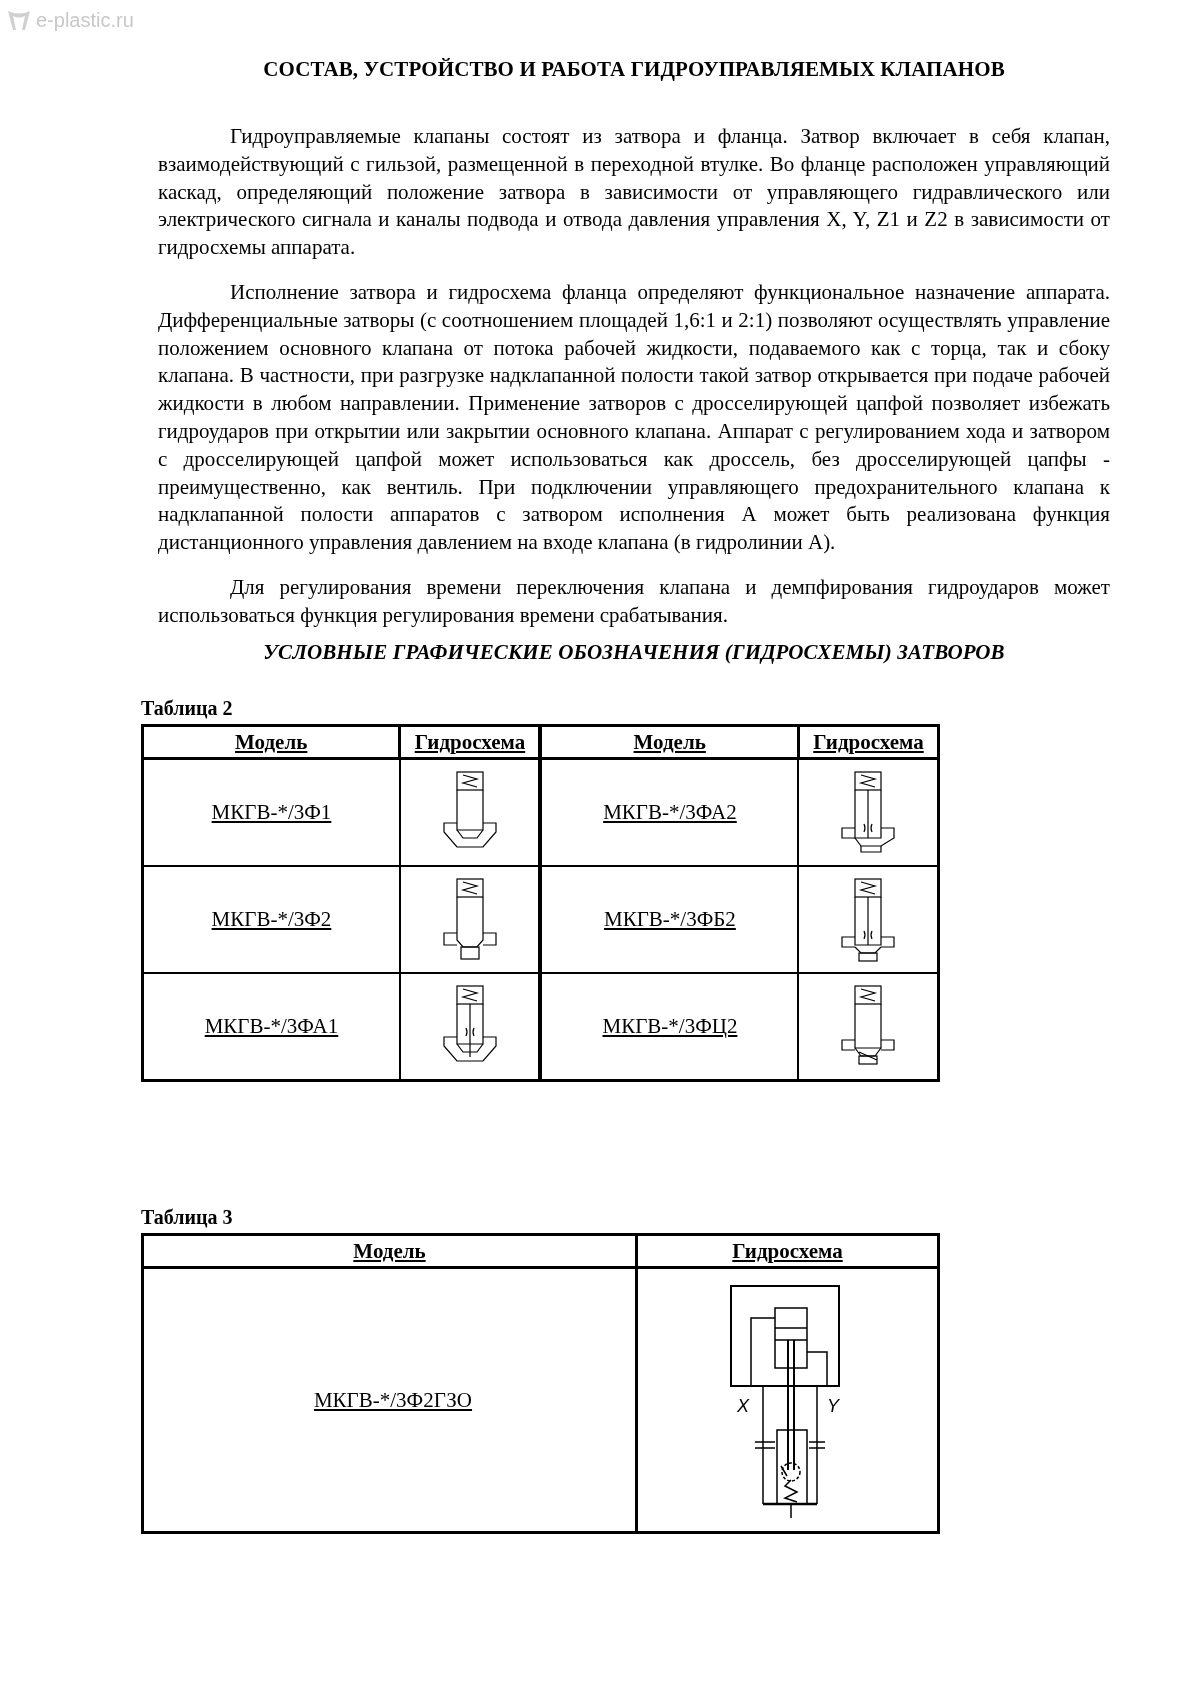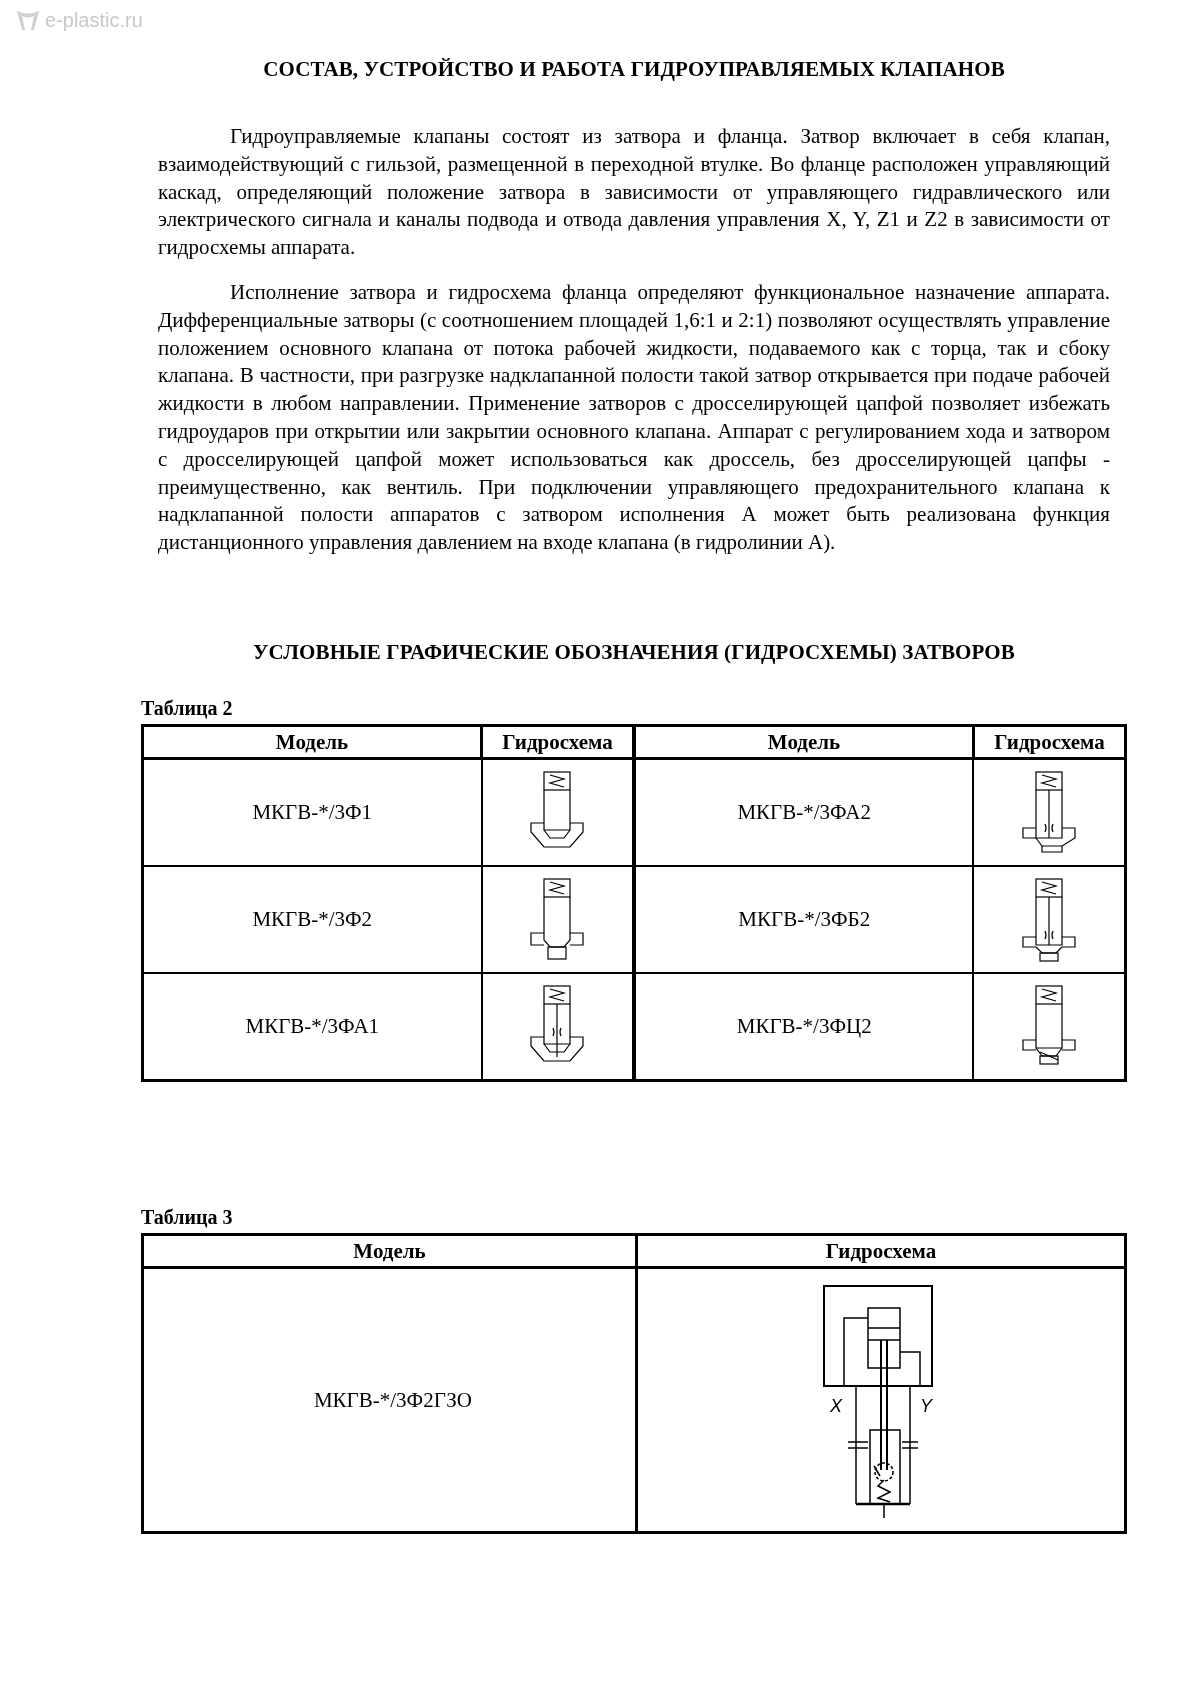--- a/index.html
+++ b/index.html
@@ -1,29 +1,29 @@
 <!DOCTYPE html>
 <html><head>
 <meta charset="utf-8">
 <style>
   html, body { margin: 0; padding: 0; background: #ffffff; }
   body { width: 1190px; height: 1683px; position: relative; overflow: hidden;
          font-family: "Liberation Serif", serif; color: #000; }
-  .watermark { position: absolute; left: 15px; top: 8px; display: flex; align-items: center;
+  .watermark { position: absolute; left: 6px; top: 8px; display: flex; align-items: center;
                color: #c8c8c8; font-family: "Liberation Sans", sans-serif; font-size: 20px; }
   .watermark svg { margin-right: 4px; }
   .page { position: absolute; left: 141px; width: 986px; top: 0; }
   h1, h2 { font-weight: bold; text-align: center; margin: 0; font-size: 21px; letter-spacing: 0.1px; }
   .h-main { position: absolute; top: 57px; left: 0; width: 986px; text-align: center; }
   .body-text { position: absolute; top: 106px; left: 0; width: 986px; font-size: 21px; line-height: 27.8px;
                text-align: justify; }
   .body-text p { margin: 17px; text-indent: 72px; }
-  .h-sec2 { position: absolute; top: 640px; left: 0; width: 986px; }
+  .h-sec2 { position: absolute; top: 640px; left: 0; width: 986px; font-style: italic; }
   .caption { position: absolute; font-weight: bold; font-size: 20px; left: 0; }
-  table { border-collapse: collapse; position: absolute; left: 0; width: 986px; }
+  table { border-collapse: collapse; position: absolute; left: 0; width: 799px; text-decoration: underline; }
   th, td { border: 2px solid #000; text-align: center; vertical-align: middle; font-size: 21px; }
   th { font-weight: bold; height: 30px; padding: 0; border-width: 3px; }
   td { font-weight: normal; }
   .t2 { top: 724px; border: 3px solid #000; }
   .t2 td.sch { width: 148px; }
   .t2 td.mod { width: 338px; }
   .t2 .sep { border-left-width: 4px; }
   .t2 tr.r td { height: 103px; }
   .h-sec3 { position: absolute; top: 1122px; left: 0; width: 986px; line-height: 31px; }
   .t3 { top: 1233px; border: 3px solid #000; }
@@ -40,20 +40,21 @@
   </svg>
   <span>e-plastic.ru</span>
 </div>
 
 <div class="page">
   <h1 class="h-main">СОСТАВ, УСТРОЙСТВО И РАБОТА ГИДРОУПРАВЛЯЕМЫХ КЛАПАНОВ</h1>
 
   <div class="body-text">
     <p>Гидроуправляемые клапаны состоят из затвора и фланца. Затвор включает в себя клапан, взаимодействующий с гильзой, размещенной в переходной втулке. Во фланце расположен управляющий каскад, определяющий положение затвора в зависимости от управляющего гидравлического или электрического сигнала и каналы подвода и отвода давления управления X, Y, Z1 и Z2 в зависимости от гидросхемы аппарата.</p>
     <p>Исполнение затвора и гидросхема фланца определяют функциональное назначение аппарата. Дифференциальные затворы (с соотношением площадей 1,6:1 и 2:1) позволяют осуществлять управление положением основного клапана от потока рабочей жидкости, подаваемого как с торца, так и сбоку клапана. В частности, при разгрузке надклапанной полости такой затвор открывается при подаче рабочей жидкости в любом направлении. Применение затворов с дросселирующей цапфой позволяет избежать гидроударов при открытии или закрытии основного клапана. Аппарат с регулированием хода и затвором с дросселирующей цапфой может использоваться как дроссель, без дросселирующей цапфы - преимущественно, как вентиль. При подключении управляющего предохранительного клапана к надклапанной полости аппаратов с затвором исполнения А может быть реализована функция дистанционного управления давлением на входе клапана (в гидролинии А).</p>
+    <p>Для регулирования времени переключения клапана и демпфирования гидроударов может использоваться функция регулирования времени срабатывания.</p>
   </div>
 
   <h2 class="h-sec2">УСЛОВНЫЕ ГРАФИЧЕСКИЕ ОБОЗНАЧЕНИЯ (ГИДРОСХЕМЫ) ЗАТВОРОВ</h2>
   <div class="caption" style="top:697px;">Таблица 2</div>
 
   <table class="t2">
     <tbody>
         <tr>
       <th class="mod">Модель</th>
       <th class="sch">Гидросхема</th>

